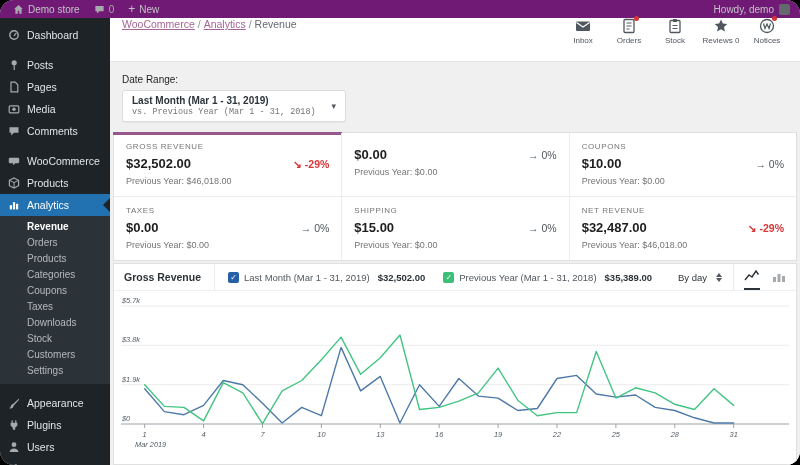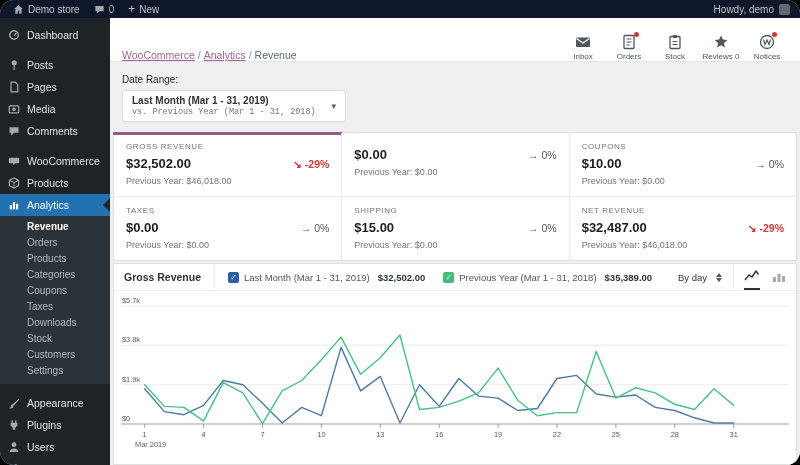--- a/index.html
+++ b/index.html
@@ -1,20 +1,20 @@
 <!DOCTYPE html>
 <html><head>
 <meta charset="utf-8">
 <style>
   * { margin:0; padding:0; box-sizing:border-box; }
   html,body { width:800px; height:465px; background:#000; font-family:"Liberation Sans",sans-serif; }
   .app { width:800px; height:465px; border-radius:14px; overflow:hidden; background:#f0f0f1; display:flex; flex-direction:column; }
 
   
-  .admin-bar { height:18px; background:#0f172a; color:#c3c4c7; display:flex; align-items:center; font-size:10px; padding:0 10px 0 6px; flex:0 0 auto; }
+  .admin-bar { height:18px; background:#701a75; color:#c3c4c7; display:flex; align-items:center; font-size:10px; padding:0 10px 0 6px; flex:0 0 auto; }
   .ab-item { display:flex; align-items:center; gap:4px; padding:0 7px; height:100%; cursor:default; }
   .ab-item svg { fill:#a7aaad; }
   .ab-count { color:#a7aaad; }
   .ab-plus { font-size:12px; color:#c3c4c7; line-height:1; }
   .ab-right { margin-left:auto; display:flex; align-items:center; gap:5px; }
   .ab-avatar { width:11px; height:11px; background:#646970; border-radius:2px; }
 
   
   .layout { flex:1; display:flex; min-height:0; }
   .sidebar { width:110px; background:#1d2327; color:#e0e0e0; font-size:10.5px; flex:0 0 auto; overflow:hidden; padding-top:6px; }
@@ -23,21 +23,21 @@
   .m-item.active { background:#2271b1; color:#fff; }
   .m-item.active .micon { color:#fff; }
   .menu-arrow { position:absolute; right:0; top:50%; transform:translateY(-50%); width:0; height:0; border-top:7px solid transparent; border-bottom:7px solid transparent; border-right:7px solid #1d2327; }
   .m-sep { height:8px; }
   .submenu { background:#2c3338; padding:3px 0 5px; }
   .sm-item { padding:2px 8px 3px 27px; color:#b4b9be; font-size:10px; cursor:pointer; }
   .sm-item.current { color:#fff; font-weight:bold; }
 
   
   .content { flex:1; display:flex; flex-direction:column; min-width:0; background:#f0f0f1; }
-  .page-header { background:#fff; height:44px; border-bottom:1px solid #e2e4e7; display:flex; align-items:flex-end; justify-content:space-between; padding:0 10px 0 12px; flex:0 0 auto; }
+  .page-header { background:#fff; height:44px; border-bottom:1px solid #e2e4e7; display:flex; align-items:flex-start; justify-content:space-between; padding:0 10px 0 12px; flex:0 0 auto; }
   .breadcrumb { font-size:10.5px; color:#646970; }
   .breadcrumb a { color:#a36597; text-decoration:underline; cursor:pointer; }
   .crumb-sep { color:#8c8f94; padding:0 3px; }
   .actions { display:flex; }
   .action { width:46px; display:flex; flex-direction:column; align-items:center; gap:2px; color:#50575e; font-size:8px; position:relative; cursor:pointer; }
   .action svg { color:#50575e; }
   .badge-dot { position:absolute; top:-2px; right:13px; width:5px; height:5px; border-radius:50%; background:#d63638; }
 
   .main { flex:1; display:flex; flex-direction:column; padding:8px 3px 0; min-height:0; }
   .dr-label { margin:4px 0 5px 9px; font-size:10px; color:#1e1e1e; }
@@ -70,21 +70,21 @@
   .legend-value { font-weight:bold; color:#2c3338; margin-left:3px; }
   .controls { margin-left:auto; display:flex; align-items:center; height:100%; }
   .interval { display:flex; align-items:center; gap:9px; padding:0 11px; font-size:9.5px; color:#2c3338; cursor:pointer; }
   .carets { display:flex; flex-direction:column; gap:1px; }
   .caret-up { width:0; height:0; border-left:3px solid transparent; border-right:3px solid transparent; border-bottom:4px solid #50575e; }
   .caret-down { width:0; height:0; border-left:3px solid transparent; border-right:3px solid transparent; border-top:4px solid #50575e; }
   .type-buttons { border-left:1px solid #ececec; height:100%; display:flex; align-items:center; padding:0 10px; gap:12px; }
   .type-btn { display:flex; align-items:center; height:100%; cursor:pointer; }
   .type-btn.active { border-bottom:2px solid #2c3338; color:#2c3338; }
   .type-btn.inactive { color:#a7aaad; }
-  .chart-body { flex:1; padding:5px 5px 0; }
+  .chart-body { flex:1; padding:5px 5px 0;font-style:italic; }
   svg text { font-family:"Liberation Sans",sans-serif; }
 </style>
 </head>
 <body>
 
 <div class="app">
 
   <div class="admin-bar">
     <div class="ab-item">
       <svg class="ab-ic" width="11" height="11" viewBox="0 0 12 12">

